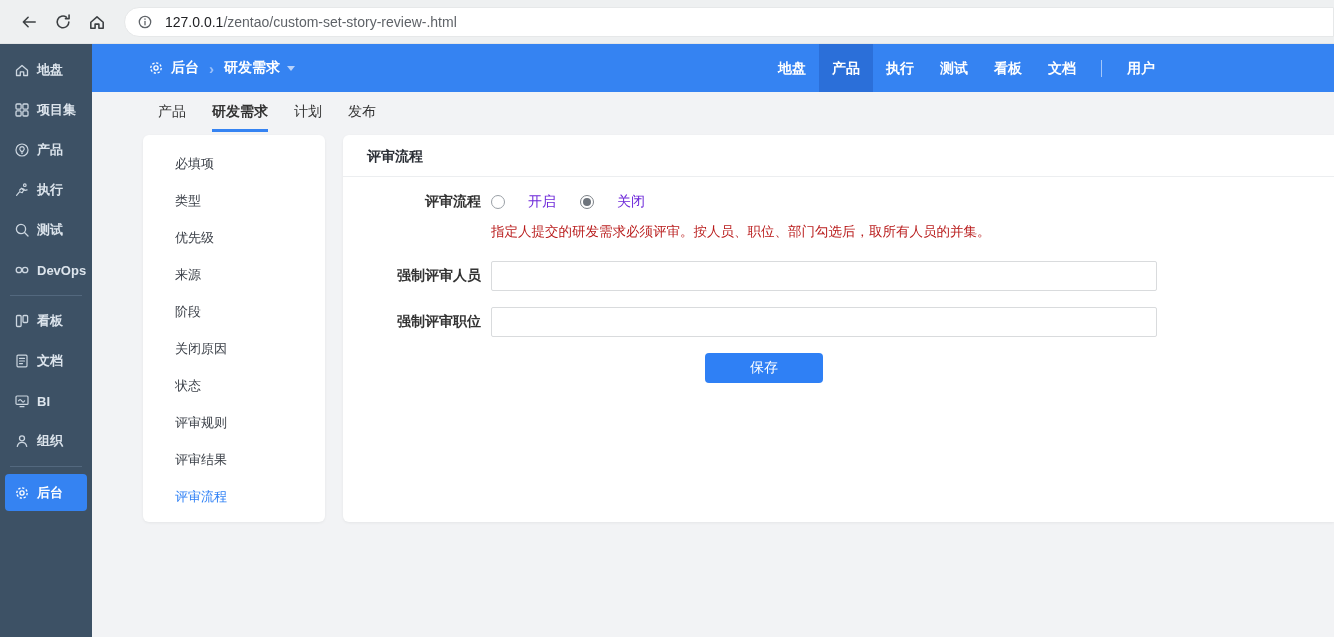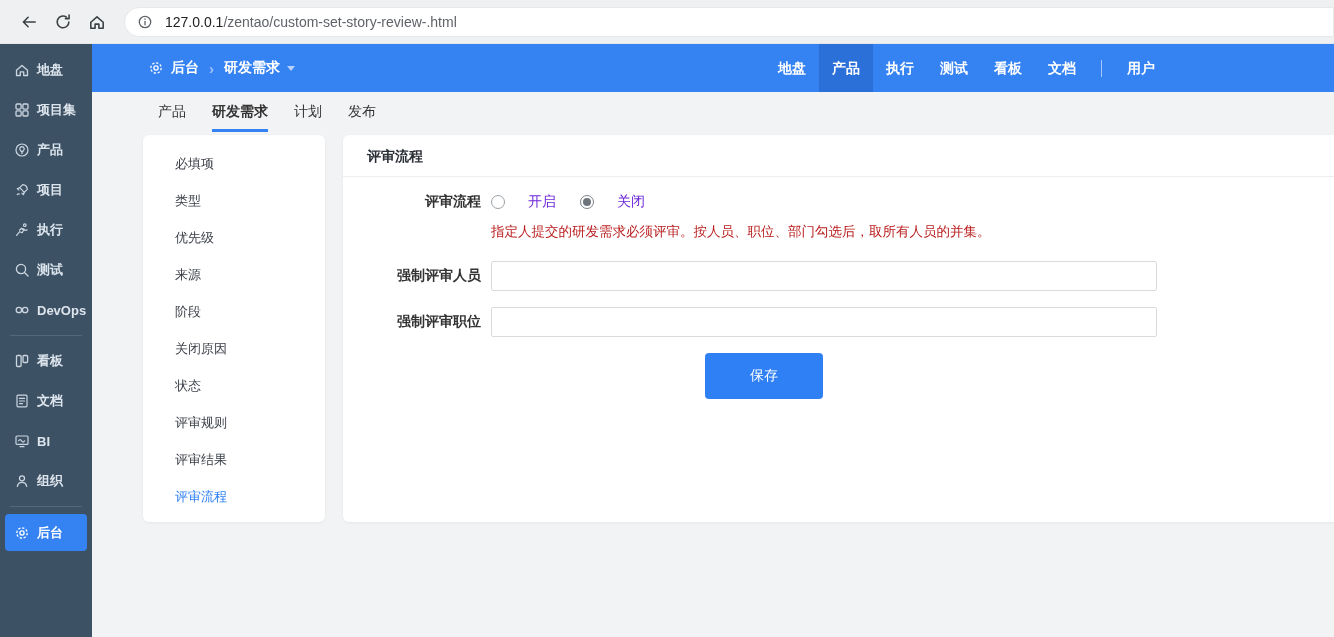--- a/index.html
+++ b/index.html
@@ -60,21 +60,21 @@
   .f-label { width:138px; text-align:right; font-weight:bold; font-size:14px; color:#333; flex:0 0 auto; margin-right:10px; }
   .radios { display:flex; align-items:center; gap:24px; height:26px; }
   .radio-opt { display:flex; align-items:center; gap:23px; cursor:pointer; font-size:14px; color:#6d28d9; }
   .radio { width:14px; height:14px; border:1px solid #9aa0a6; border-radius:50%; background:#fff; display:inline-flex; align-items:center; justify-content:center; }
   .radio.checked { border-color:#7d8288; }
   .radio.checked::after { content:""; width:8px; height:8px; border-radius:50%; background:#6e747c; }
   .help-row { margin-top:-8px; margin-bottom:20px; }
   .help-text { font-size:13.5px; color:#b91c1c; }
   .f-input { width:666px; height:30px; border:1px solid #d9dbdd; border-radius:2px; background:#fff; padding:0 8px; font-size:14px; color:#333; outline:none; }
   .save-row { margin-top:16px; }
-  .save-btn { margin-left:214px; width:118px; height:46px; background:#2f80f5; color:#fff; border:none; border-radius:4px; font-size:14px; cursor:pointer; font-family:inherit; }
+  .save-btn { margin-left:214px; width:118px; height:30px; background:#2f80f5; color:#fff; border:none; border-radius:4px; font-size:14px; cursor:pointer; font-family:inherit; }
 
   svg { display:block; }
 </style>
 </head>
 <body>
 
 <div class="browser-bar">
   <div class="b-btn">
     <span>
       <svg width="18" height="18" viewBox="0 0 16 16" fill="none" stroke="currentColor" stroke-width="1.4" stroke-linecap="round" stroke-linejoin="round">
@@ -133,31 +133,20 @@
     </div>
     <div class="s-item">
       <span class="s-icon">
           <svg width="16" height="16" viewBox="0 0 16 16" fill="none" stroke="currentColor" stroke-width="1.2">
             <circle cx="8" cy="8" r="6"></circle>
             <path d="M8 4.6a2.3 2.3 0 0 1 1.2 4.2c-.3.2-.4.5-.4.8H7.2c0-.3-.1-.6-.4-.8A2.3 2.3 0 0 1 8 4.6z"></path>
             <path d="M7.1 11.2h1.8"></path>
           </svg>
         </span>
       <span>产品</span>
-    </div>
-    <div class="s-item">
-      <span class="s-icon">
-          <svg width="16" height="16" viewBox="0 0 16 16" fill="none" stroke="currentColor" stroke-width="1.2" stroke-linejoin="round">
-            <path d="M8.7 2.7c2.7.2 4.4 1.9 4.6 4.6l-3 3L5.7 5.7z"></path>
-            <path d="M5.7 5.7 3.3 6.6l1.9 1.8"></path>
-            <path d="M10.3 10.3l-.9 2.4-1.8-1.9"></path>
-            <path d="M3 13c.8-1.3 1.9-1.5 2.7-.7"></path>
-          </svg>
-        </span>
-      <span>项目</span>
     </div>
     <div class="s-item">
       <span class="s-icon">
           <svg width="16" height="16" viewBox="0 0 16 16" fill="none" stroke="currentColor" stroke-width="1.2" stroke-linecap="round" stroke-linejoin="round">
             <circle cx="10.8" cy="3.2" r="1.3"></circle>
             <path d="M2.6 13.4l3.1-3.7 2.5 1 1.9-3.5-2.5-1-2.1 2"></path>
             <path d="M8.2 7.2l2.9 1.2 2-.5"></path>
           </svg>
         </span>
       <span>执行</span>

